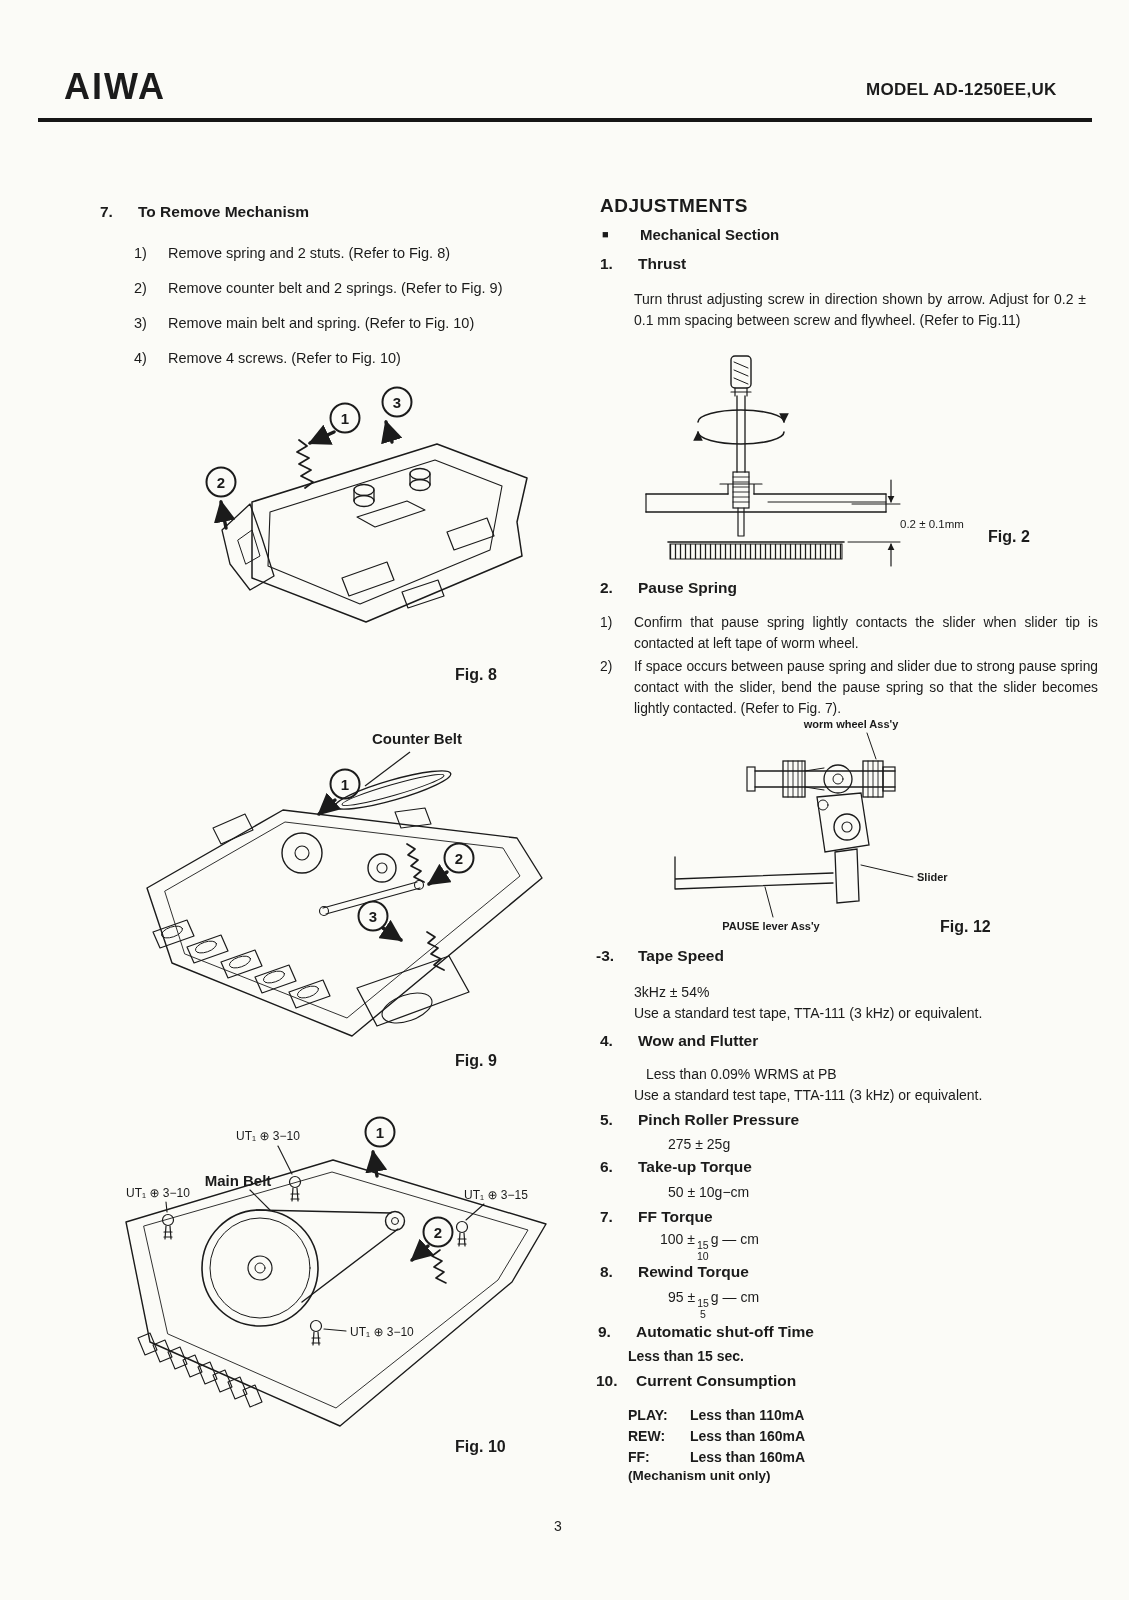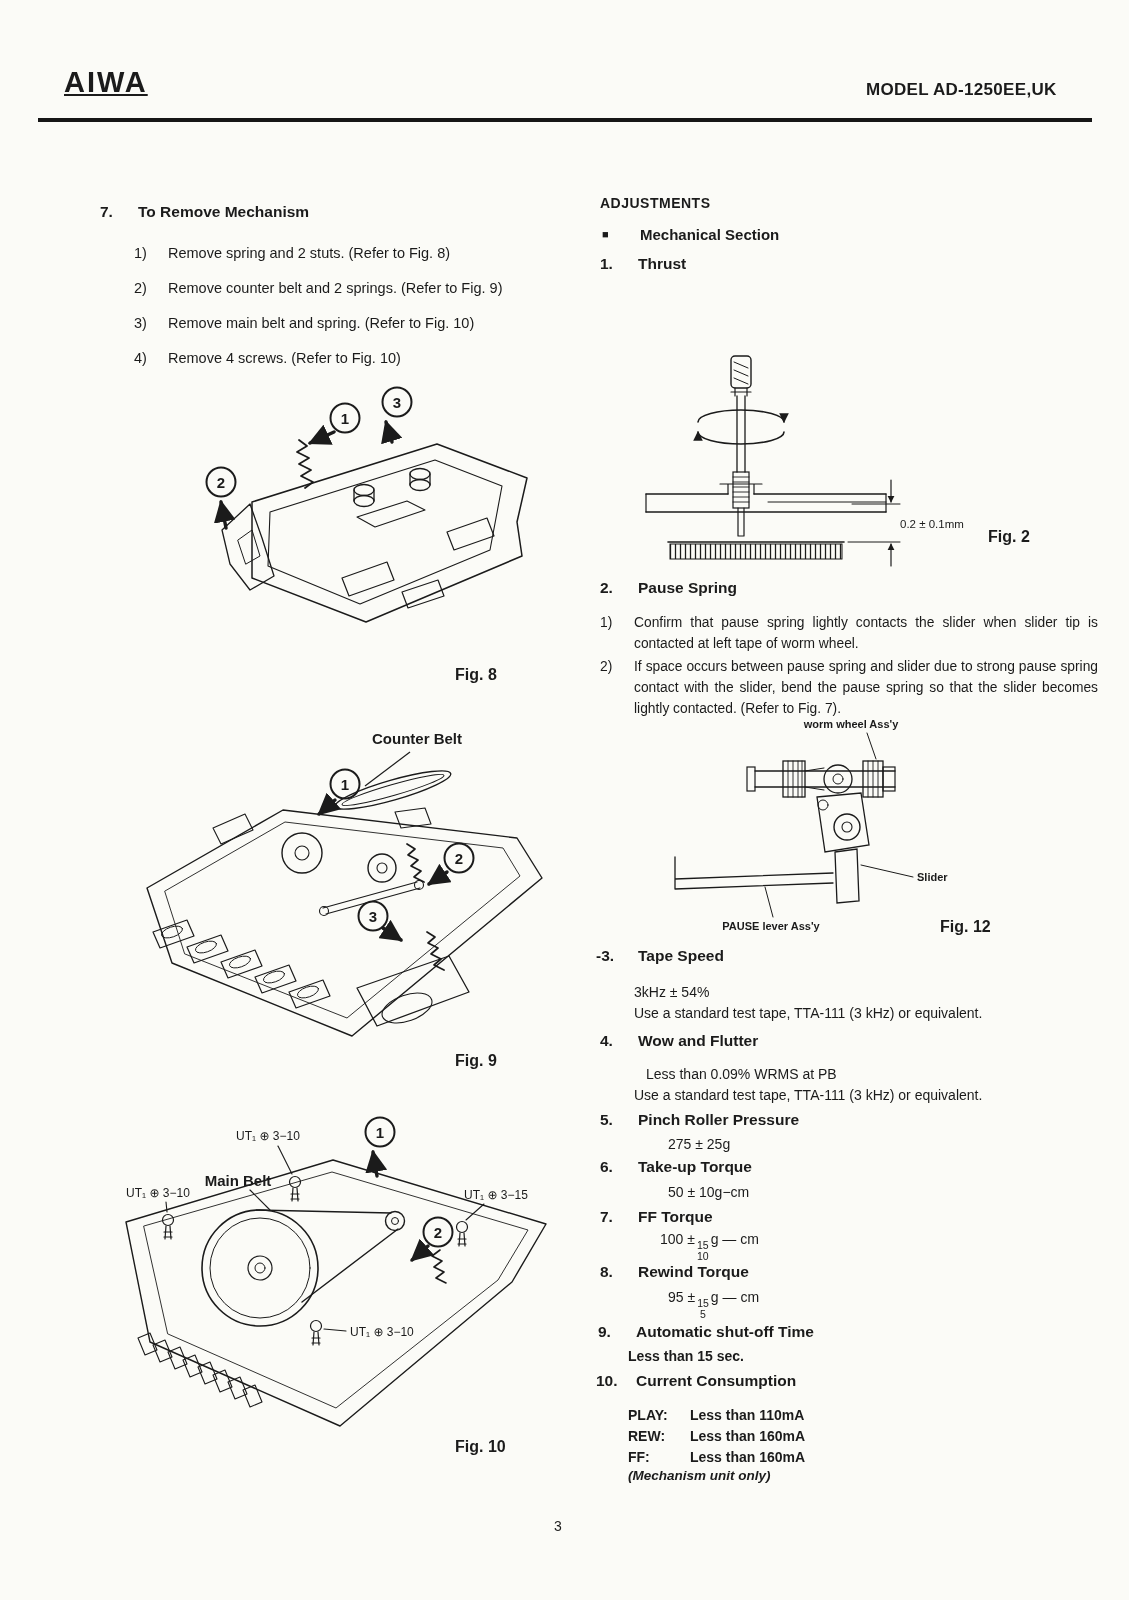--- a/index.html
+++ b/index.html
@@ -1,26 +1,26 @@
 <!DOCTYPE html>
 <html><head>
 <meta charset="utf-8">
 <title>Service Manual Page</title>
 <style>
   html,body{margin:0;padding:0;}
   body{background:#e9e9e5;}
   .page{position:relative;width:1129px;height:1600px;margin:0 auto;background:#fbfbf7;
         color:#1b1b1b;font-family:"Liberation Sans",sans-serif;overflow:hidden;}
   .abs{position:absolute;}
-  .brand{font-size:29px;font-weight:bold;letter-spacing:2px;text-decoration:underline;}
+  .brand{font-size:36px;font-weight:bold;letter-spacing:2px;}
   .model{font-size:17px;font-weight:bold;letter-spacing:.3px;}
   .rule{background:#161616;}
   .h{display:flex;font-weight:bold;font-size:15.5px;line-height:1.3;}
   .h .n{flex:0 0 38px;}
-  .h.big{font-size:14px;letter-spacing:.5px;}
+  .h.big{font-size:19px;letter-spacing:.5px;}
   .mech{display:flex;font-weight:bold;font-size:15px;}
   .mech .sq{flex:0 0 38px;font-size:11px;padding-top:2px;}
   .steps .row{display:flex;font-size:14.5px;line-height:1.45;margin-bottom:14px;}
   .steps .row .n{flex:0 0 34px;}
   .rsteps .row{display:flex;font-size:13.8px;line-height:1.5;margin-bottom:3px;}
   .rsteps .row .n{flex:0 0 34px;}
   .rsteps .row .t{text-align:justify;}
   .body-text{font-size:14px;line-height:1.5;text-align:justify;}
   .val{font-size:14px;}
   .val.b{font-weight:bold;}
@@ -261,20 +261,21 @@
 
   <div class="abs mech" style="left:602px;top:226px;">
     <span class="sq">■</span>
     <span>Mechanical Section</span>
   </div>
 
   <div class="abs h" style="left:600px;top:254px;">
     <span class="n">1.</span>
     <span>Thrust</span>
   </div>
+  <div class="abs body-text" style="left:634px;top:289px;width:452px;">Turn thrust adjusting screw in direction shown by arrow. Adjust for 0.2 ± 0.1 mm spacing between screw and flywheel. (Refer to Fig.11)</div>
 
   <div class="abs" style="left:628px;top:352px;">
     <svg width="475" height="220" viewBox="0 0 475 220">
       <defs>
         <marker id="ah11" viewBox="0 0 10 10" refX="9" refY="5" markerWidth="6" markerHeight="6" orient="auto">
           <path d="M0,0 L10,5 L0,10 Z" fill="#1b1b1b"></path>
         </marker>
         <pattern id="hatch11" width="5" height="16" patternUnits="userSpaceOnUse">
           <line x1="2.5" y1="0" x2="2.5" y2="16" stroke="#1b1b1b" stroke-width="1.3"></line>
         </pattern>
@@ -432,17 +433,17 @@
     </div>
     <div class="cur-row">
       <span class="m">REW:</span>
       <span>Less than 160mA</span>
     </div>
     <div class="cur-row">
       <span class="m">FF:</span>
       <span>Less than 160mA</span>
     </div>
   </div>
-  <div class="abs note" style="left:628px;top:1468px;font-style:italic;">(Mechanism unit only)</div>
+  <div class="abs note" style="left:628px;top:1468px;">(Mechanism unit only)</div>
 
   <div class="abs footer-page" style="left:554px;top:1518px;">3</div>
 
 </div>
 
 </body></html>

